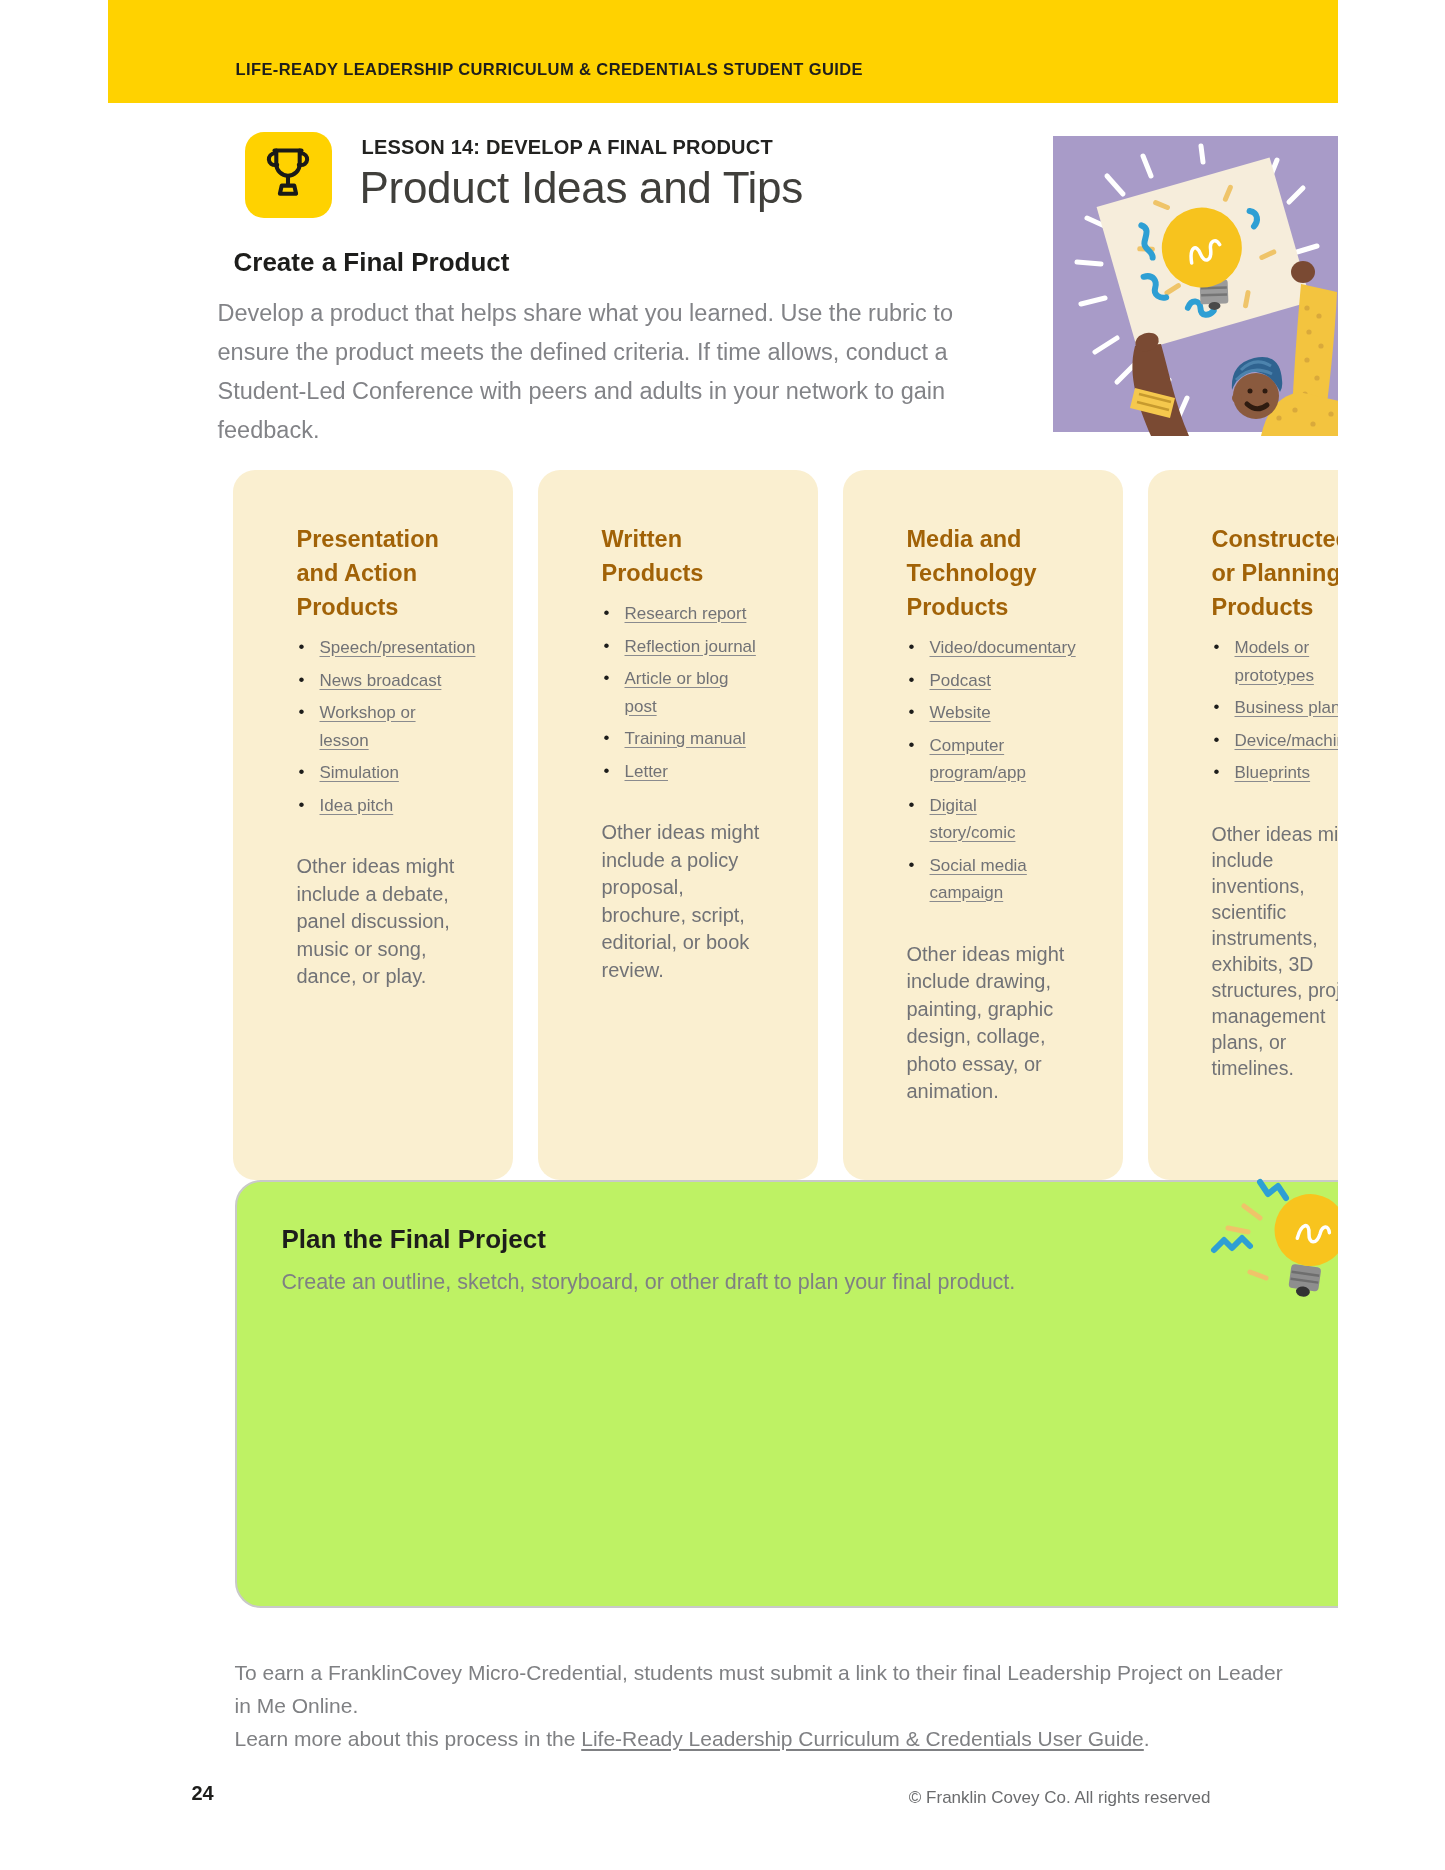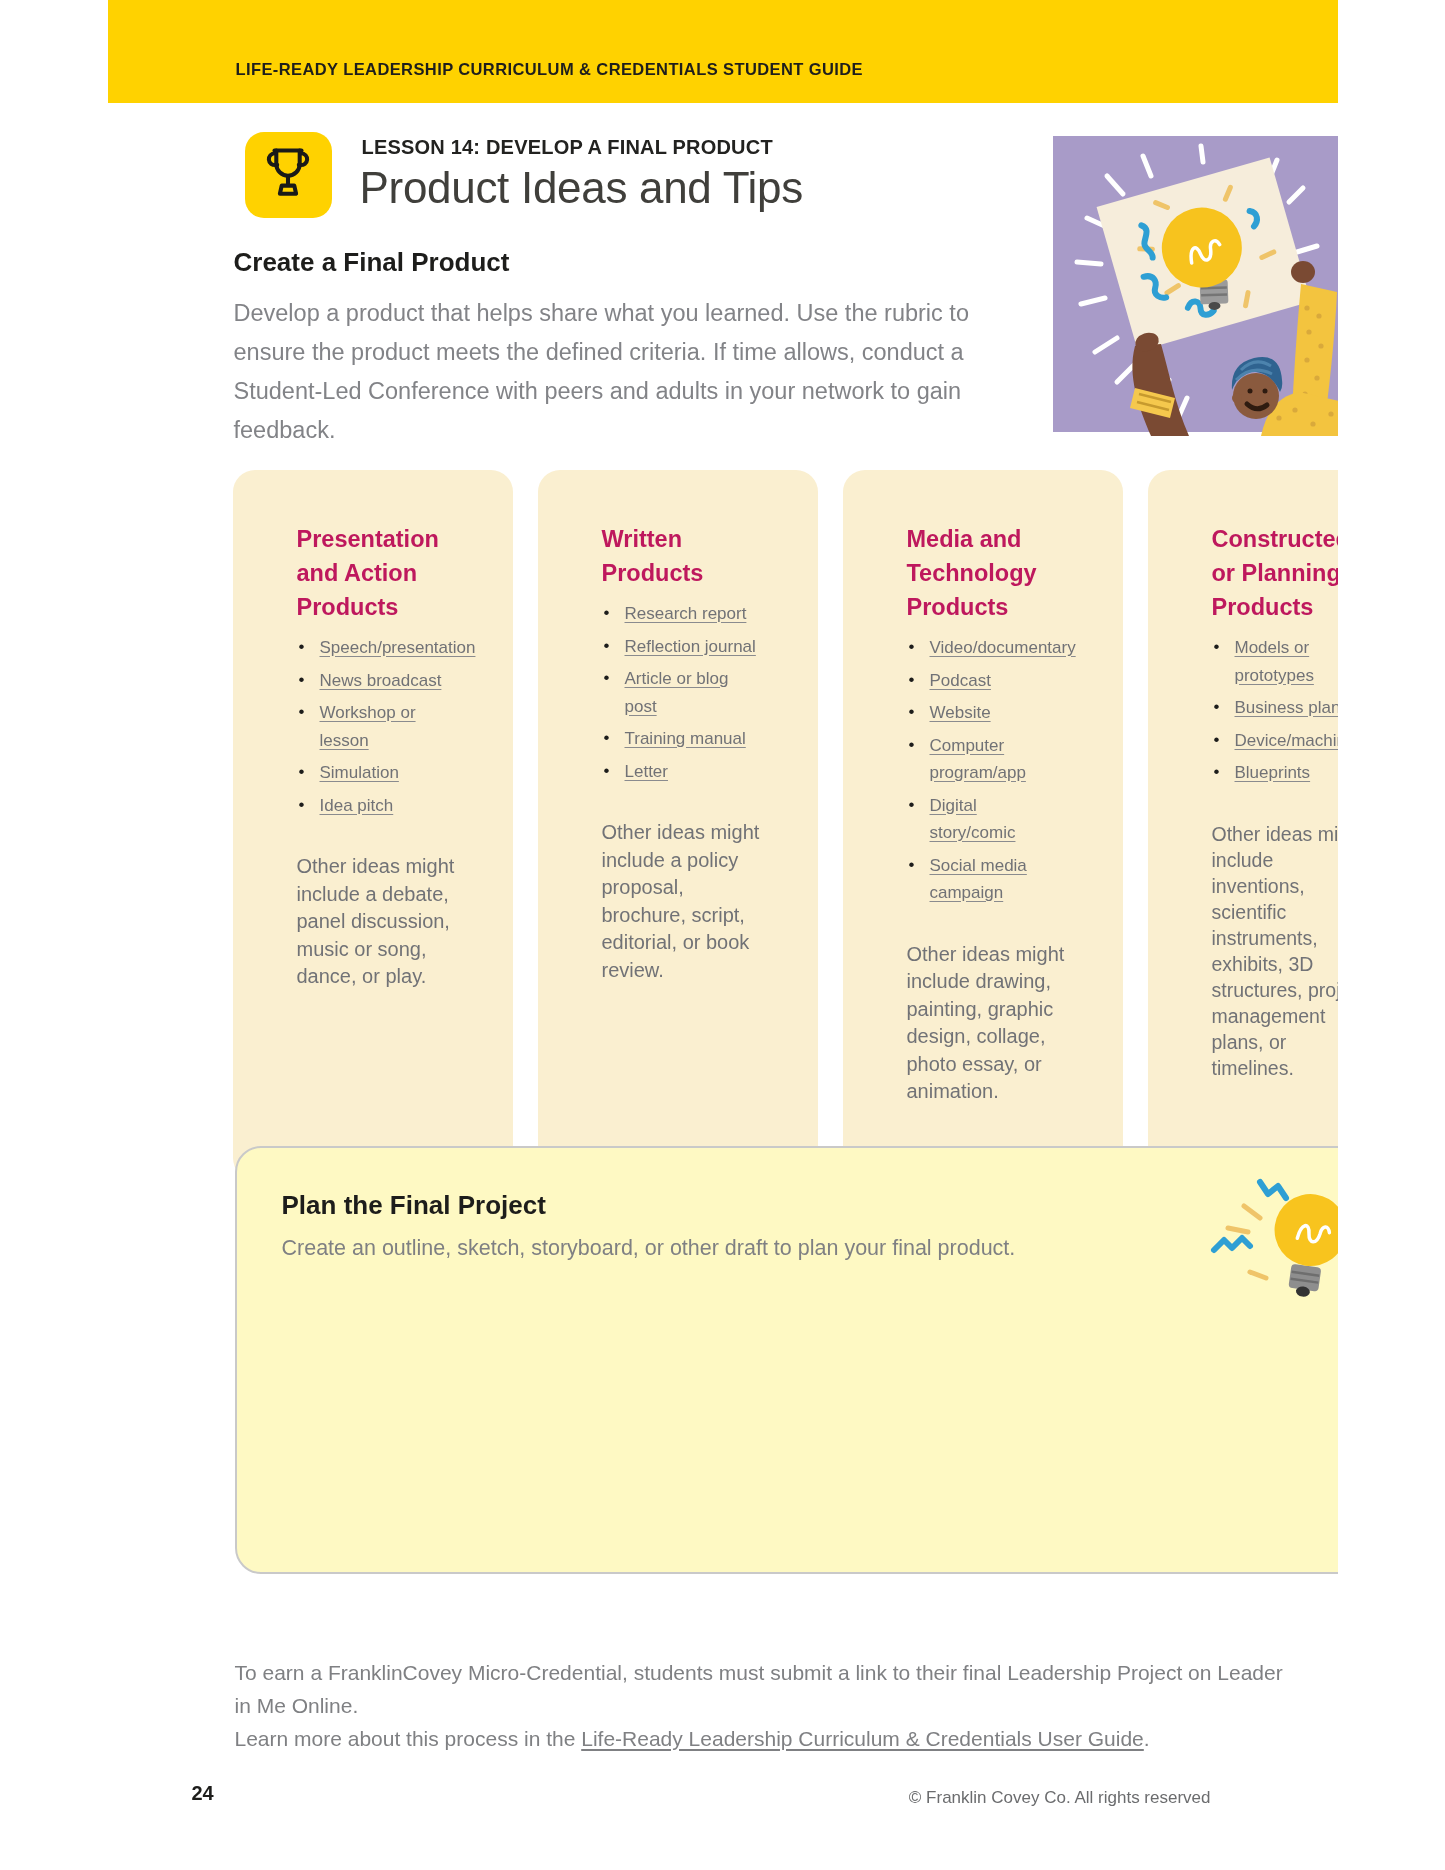--- a/index.html
+++ b/index.html
@@ -14,41 +14,41 @@
 
   
   .trophy-badge { position:absolute; left:137px; top:132px; width:87px; height:86px;
                   background:#FFD200; border-radius:19px; display:flex; align-items:center; justify-content:center; }
   .kicker { position:absolute; left:254px; top:136px; font-size:20px; font-weight:700;
             color:#222220; letter-spacing:.2px; }
   .title  { position:absolute; left:252px; top:163px; font-size:44px; font-weight:400;
             color:#403F3B; letter-spacing:-.3px; }
 
   .intro-heading { position:absolute; left:126px; top:247px; font-size:26px; font-weight:700; color:#1D1D1B; }
-  .intro-body { position:absolute; left:126px; top:294px; width:775px; font-size:23.5px;
+  .intro-body { position:absolute; left:110px; top:294px; width:775px; font-size:23.5px;
                 line-height:39px; color:#828387; }
 
   .illustration { position:absolute; left:943px; top:132px; width:300px; height:304px; }
 
   
   .columns { position:absolute; left:125px; top:470px; width:1195px; display:flex; gap:25px; align-items:stretch; }
   .col { width:280px; background:#FAEFD0; border-radius:22px; padding:52px 57px 30px 64px; min-height:710px; }
-  .col-heading { font-size:23.5px; line-height:34px; font-weight:700; color:#be185d; }
+  .col-heading { font-size:23.5px; line-height:34px; font-weight:700; color:#a16207; }
   .col ul { list-style:none; margin-top:10px; }
   .col li { position:relative; padding-left:23px; font-size:17px; line-height:27.5px;
             color:#717276; margin-top:5px; }
   .col li::before { content:"•"; position:absolute; left:2px; top:-1px; color:#1D1D1B; }
   .col li a { color:#717276; text-decoration:underline; text-decoration-color:#8a8b8e;
               text-underline-offset:3px; cursor:pointer; }
   .col-other { margin-top:34px; font-size:20px; line-height:27.5px; color:#717276; }
   .col:nth-child(4) .col-other { font-size:19.5px; line-height:26px; }
 
   
-  .plan-box { position:absolute; left:127px; top:1146px; width:1202px; height:428px;
-              border:2px solid #C9C9C9; border-radius:26px; background:#fef9c3; }
+  .plan-box { position:absolute; left:127px; top:1180px; width:1202px; height:428px;
+              border:2px solid #C9C9C9; border-radius:26px; background:#bef264; }
   .plan-heading { position:absolute; left:45px; top:42px; font-size:26px; font-weight:700; color:#1D1D1B; }
   .plan-body { position:absolute; left:45px; top:88px; font-size:21.5px; color:#7F8083; }
   .bulb-art { position:absolute; left:1100px; top:1170px; width:205px; height:152px; }
 
   
   .footnote { position:absolute; left:127px; top:1656px; width:1060px; font-size:21px;
               line-height:33px; color:#7F8083; }
   .footnote a { color:#7F8083; text-decoration:underline; text-underline-offset:3px; cursor:pointer; }
   .page-number { position:absolute; left:84px; top:1782px; font-size:20px; font-weight:700; color:#1D1D1B; }
   .copyright { position:absolute; right:127px; top:1788px; font-size:17px; color:#6B6C6E; }

